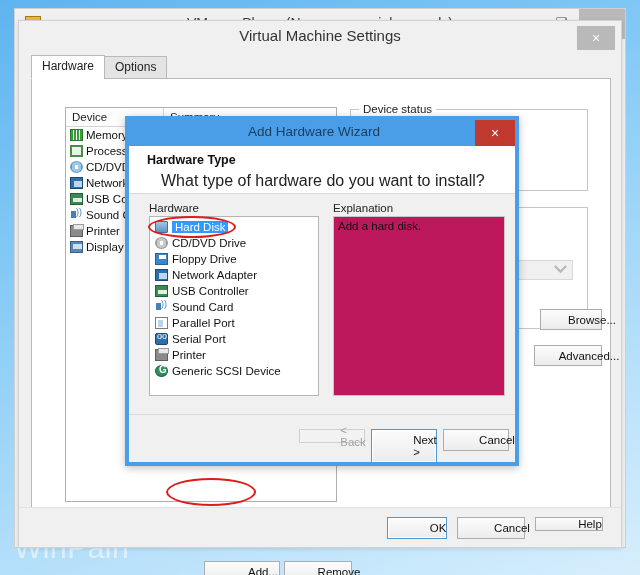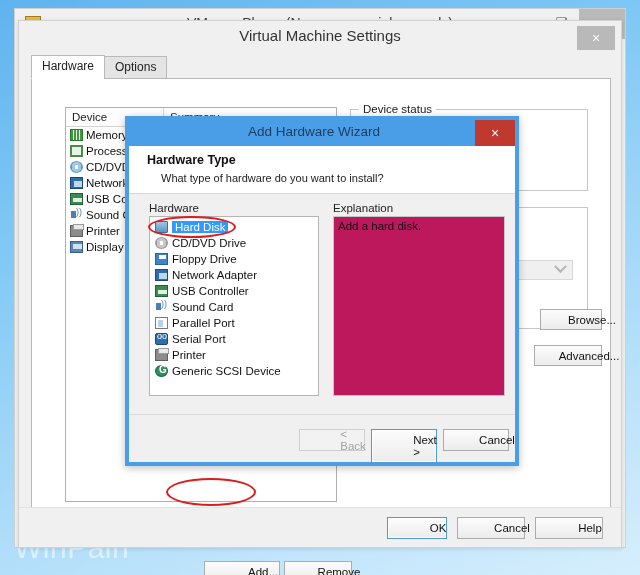--- a/index.html
+++ b/index.html
@@ -216,21 +216,21 @@
   #remove-btn { position: absolute; left: 252px; top: 482px; width: 68px; height: 21px; z-index: 5; }
 
   
   #vms-footer {
     position: absolute; left: 0; right: 0; bottom: 0;
     height: 40px; background: #f0f0f0;
     border-top: 1px solid #e2e2e2;
   }
   #ok-btn     { position: absolute; right: 174px; top: 9px; width: 60px; height: 22px; }
   #cancel-btn { position: absolute; right: 96px;  top: 9px; width: 68px; height: 22px; }
-  #help-btn   { position: absolute; right: 18px;  top: 9px; width: 68px; height: 22px; }
+  #help-btn   { position: absolute; right: 18px;  top: 9px; width: 68px; height: 14px; }
 
   
   #wizard {
     position: absolute;
     left: 125px; top: 116px;
     width: 394px; height: 350px;
     background: #f0f0f0;
     border: 4px solid #4a9ee8;
     z-index: 10;
     box-shadow: 0 2px 8px rgba(0,0,0,0.25);
@@ -254,21 +254,21 @@
     position: absolute; left: 0; right: 0; top: 26px;
     height: 48px; background: #fff;
     border-bottom: 1px solid #d8d8d8;
   }
   #wiz-head-title {
     position: absolute; left: 18px; top: 7px;
     font-size: 12.5px; font-weight: bold; color: #111;
   }
   #wiz-head-sub {
     position: absolute; left: 32px; top: 26px;
-    font-size: 11px; color: #222;
+    font-size: 16px; color: #222;
   }
   #wiz-content {
     position: absolute; left: 0; right: 0; top: 74px; bottom: 48px;
     background: #f0f0f0;
   }
   #hw-label {
     position: absolute; left: 20px; top: 8px;
     font-size: 11.5px; color: #222;
   }
   #hw-list {
@@ -318,21 +318,21 @@
   }
   #exp-text {
     position: absolute; left: 4px; top: 3px;
     font-size: 11.5px; color: #111;
   }
   #wiz-footer {
     position: absolute; left: 0; right: 0; bottom: 0;
     height: 48px; background: #f0f0f0;
     border-top: 1px solid #dadada;
   }
-  #back-btn   { position: absolute; left: 170px; top: 14px; width: 66px; height: 22px; }
+  #back-btn   { position: absolute; left: 170px; top: 14px; width: 66px; height: 14px; }
   #next-btn   { position: absolute; left: 242px; top: 14px; width: 66px; height: 34px; }
   #wcancel-btn{ position: absolute; left: 314px; top: 14px; width: 66px; height: 22px; }
 
   
   .annot {
     position: absolute;
     border: 2px solid #e01b1b;
     border-radius: 50%;
     z-index: 30;
     pointer-events: none;

